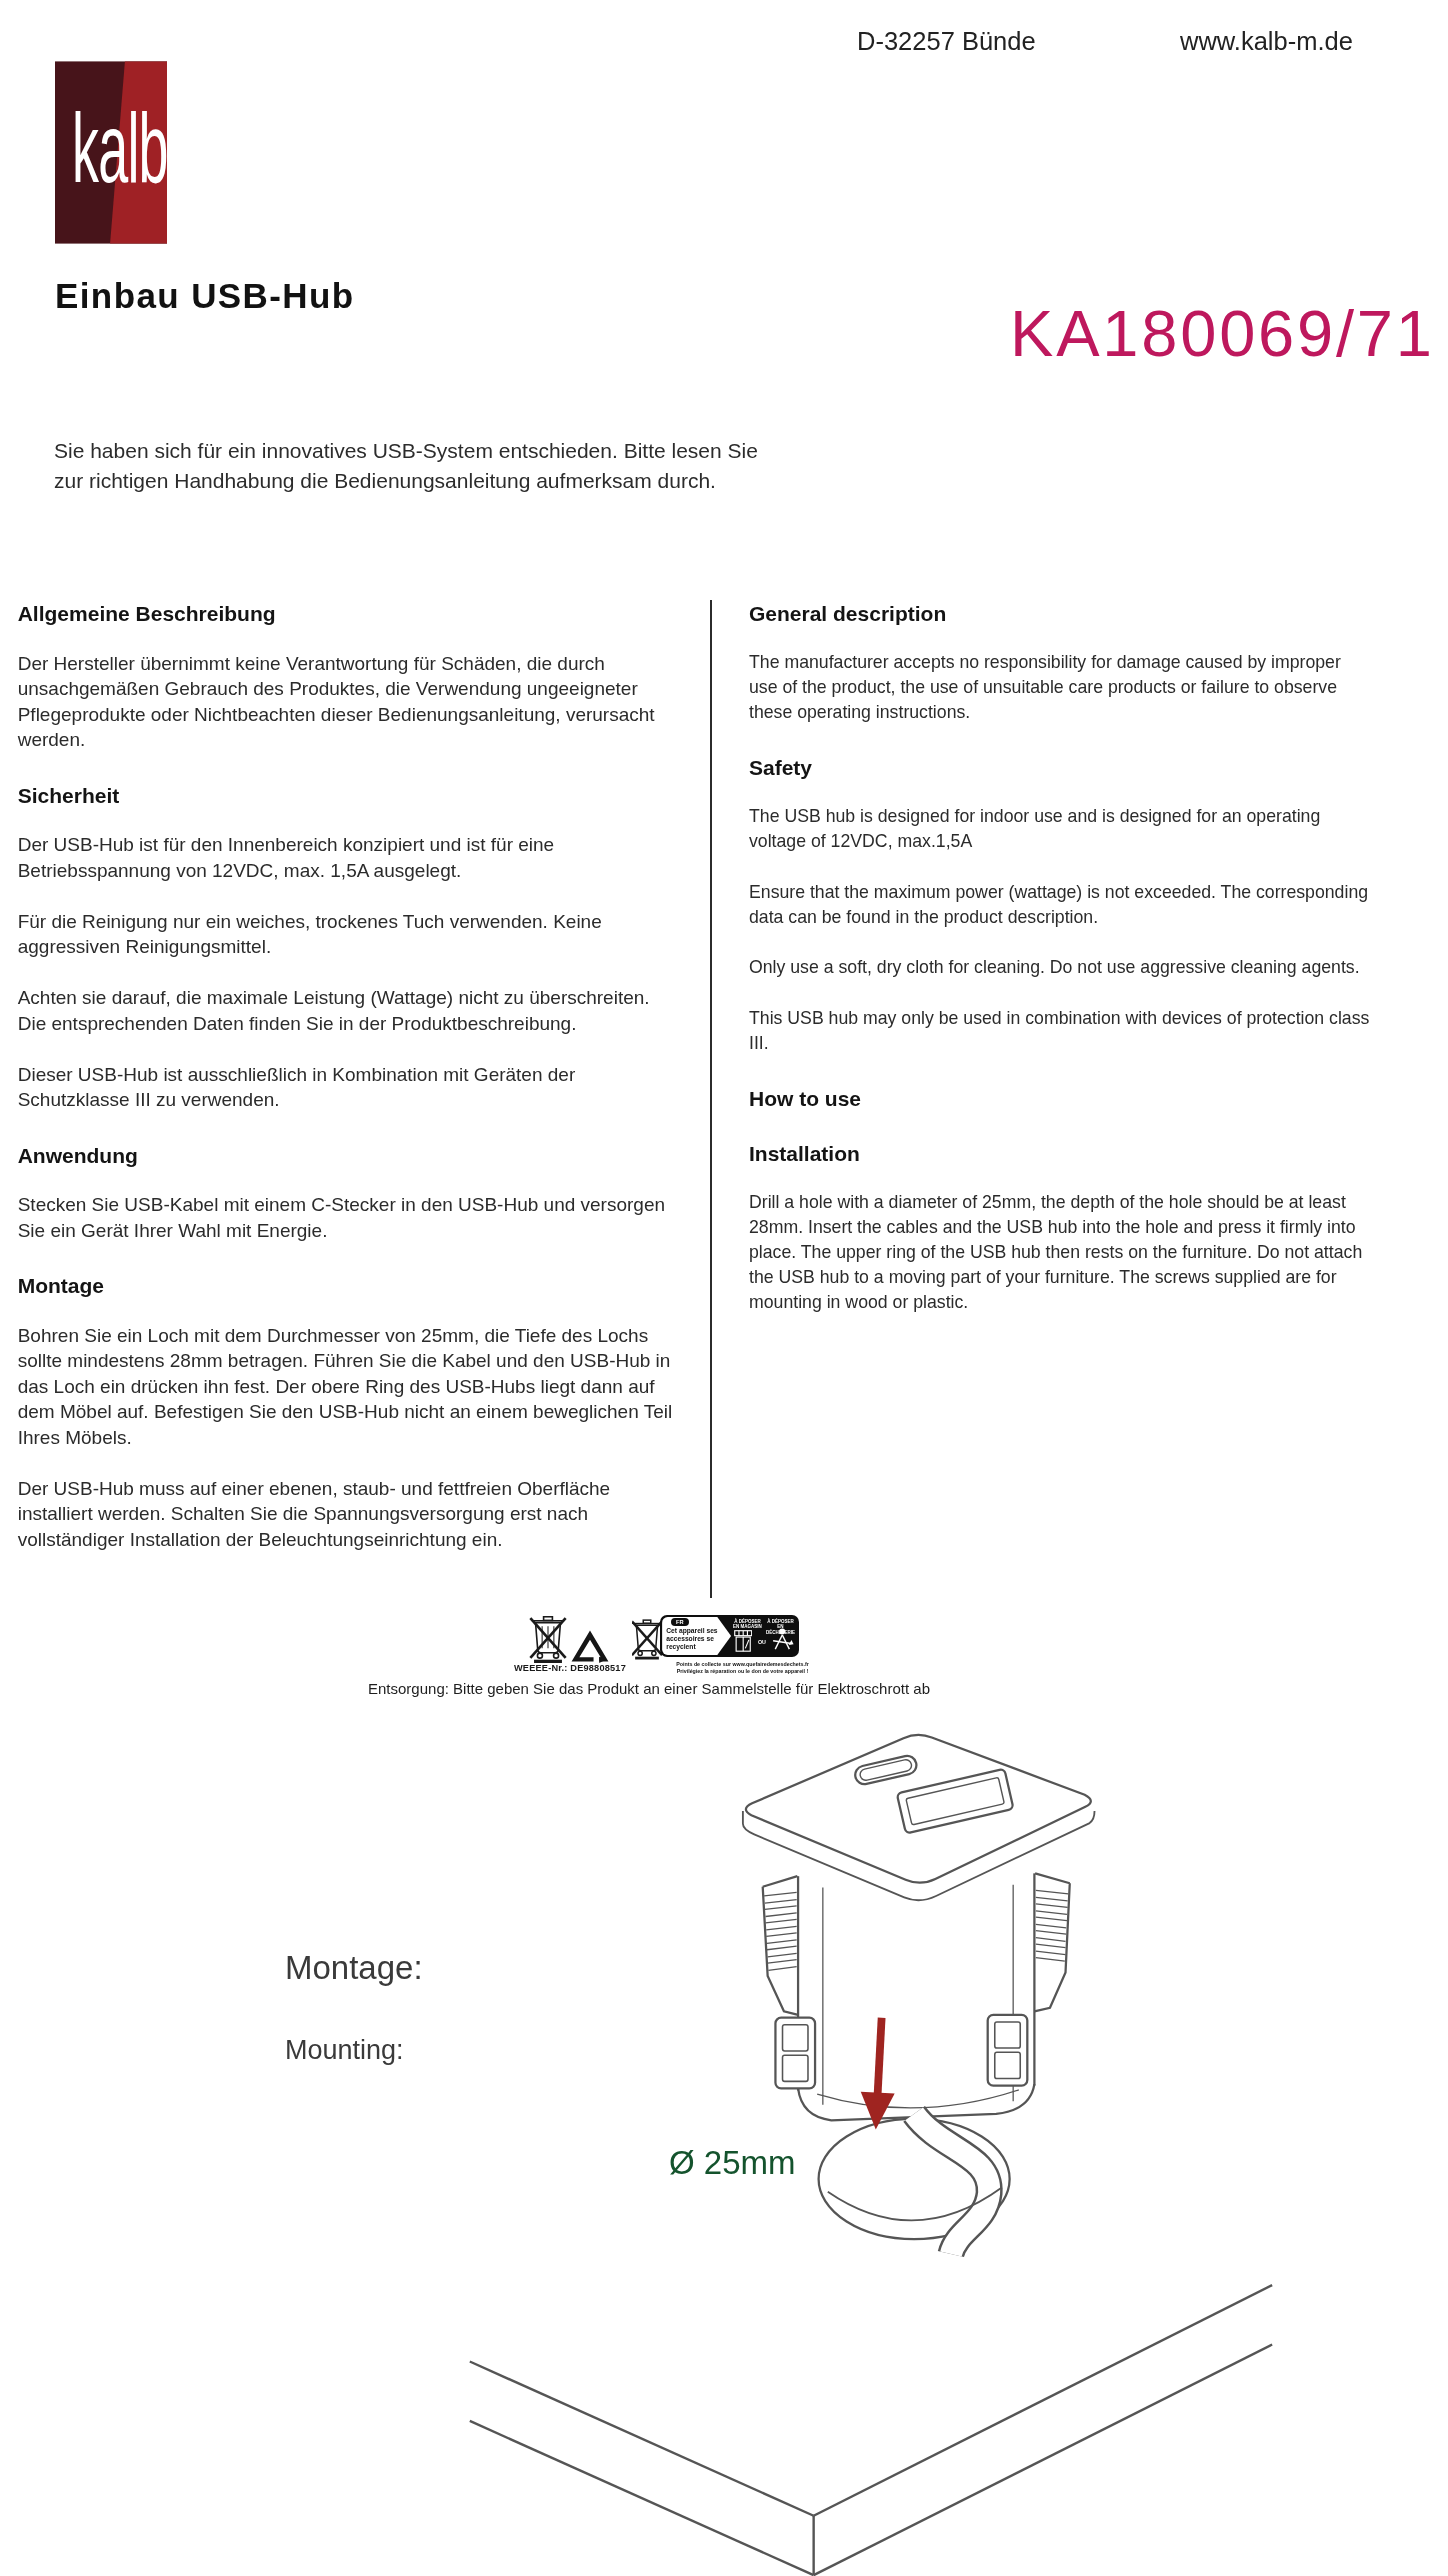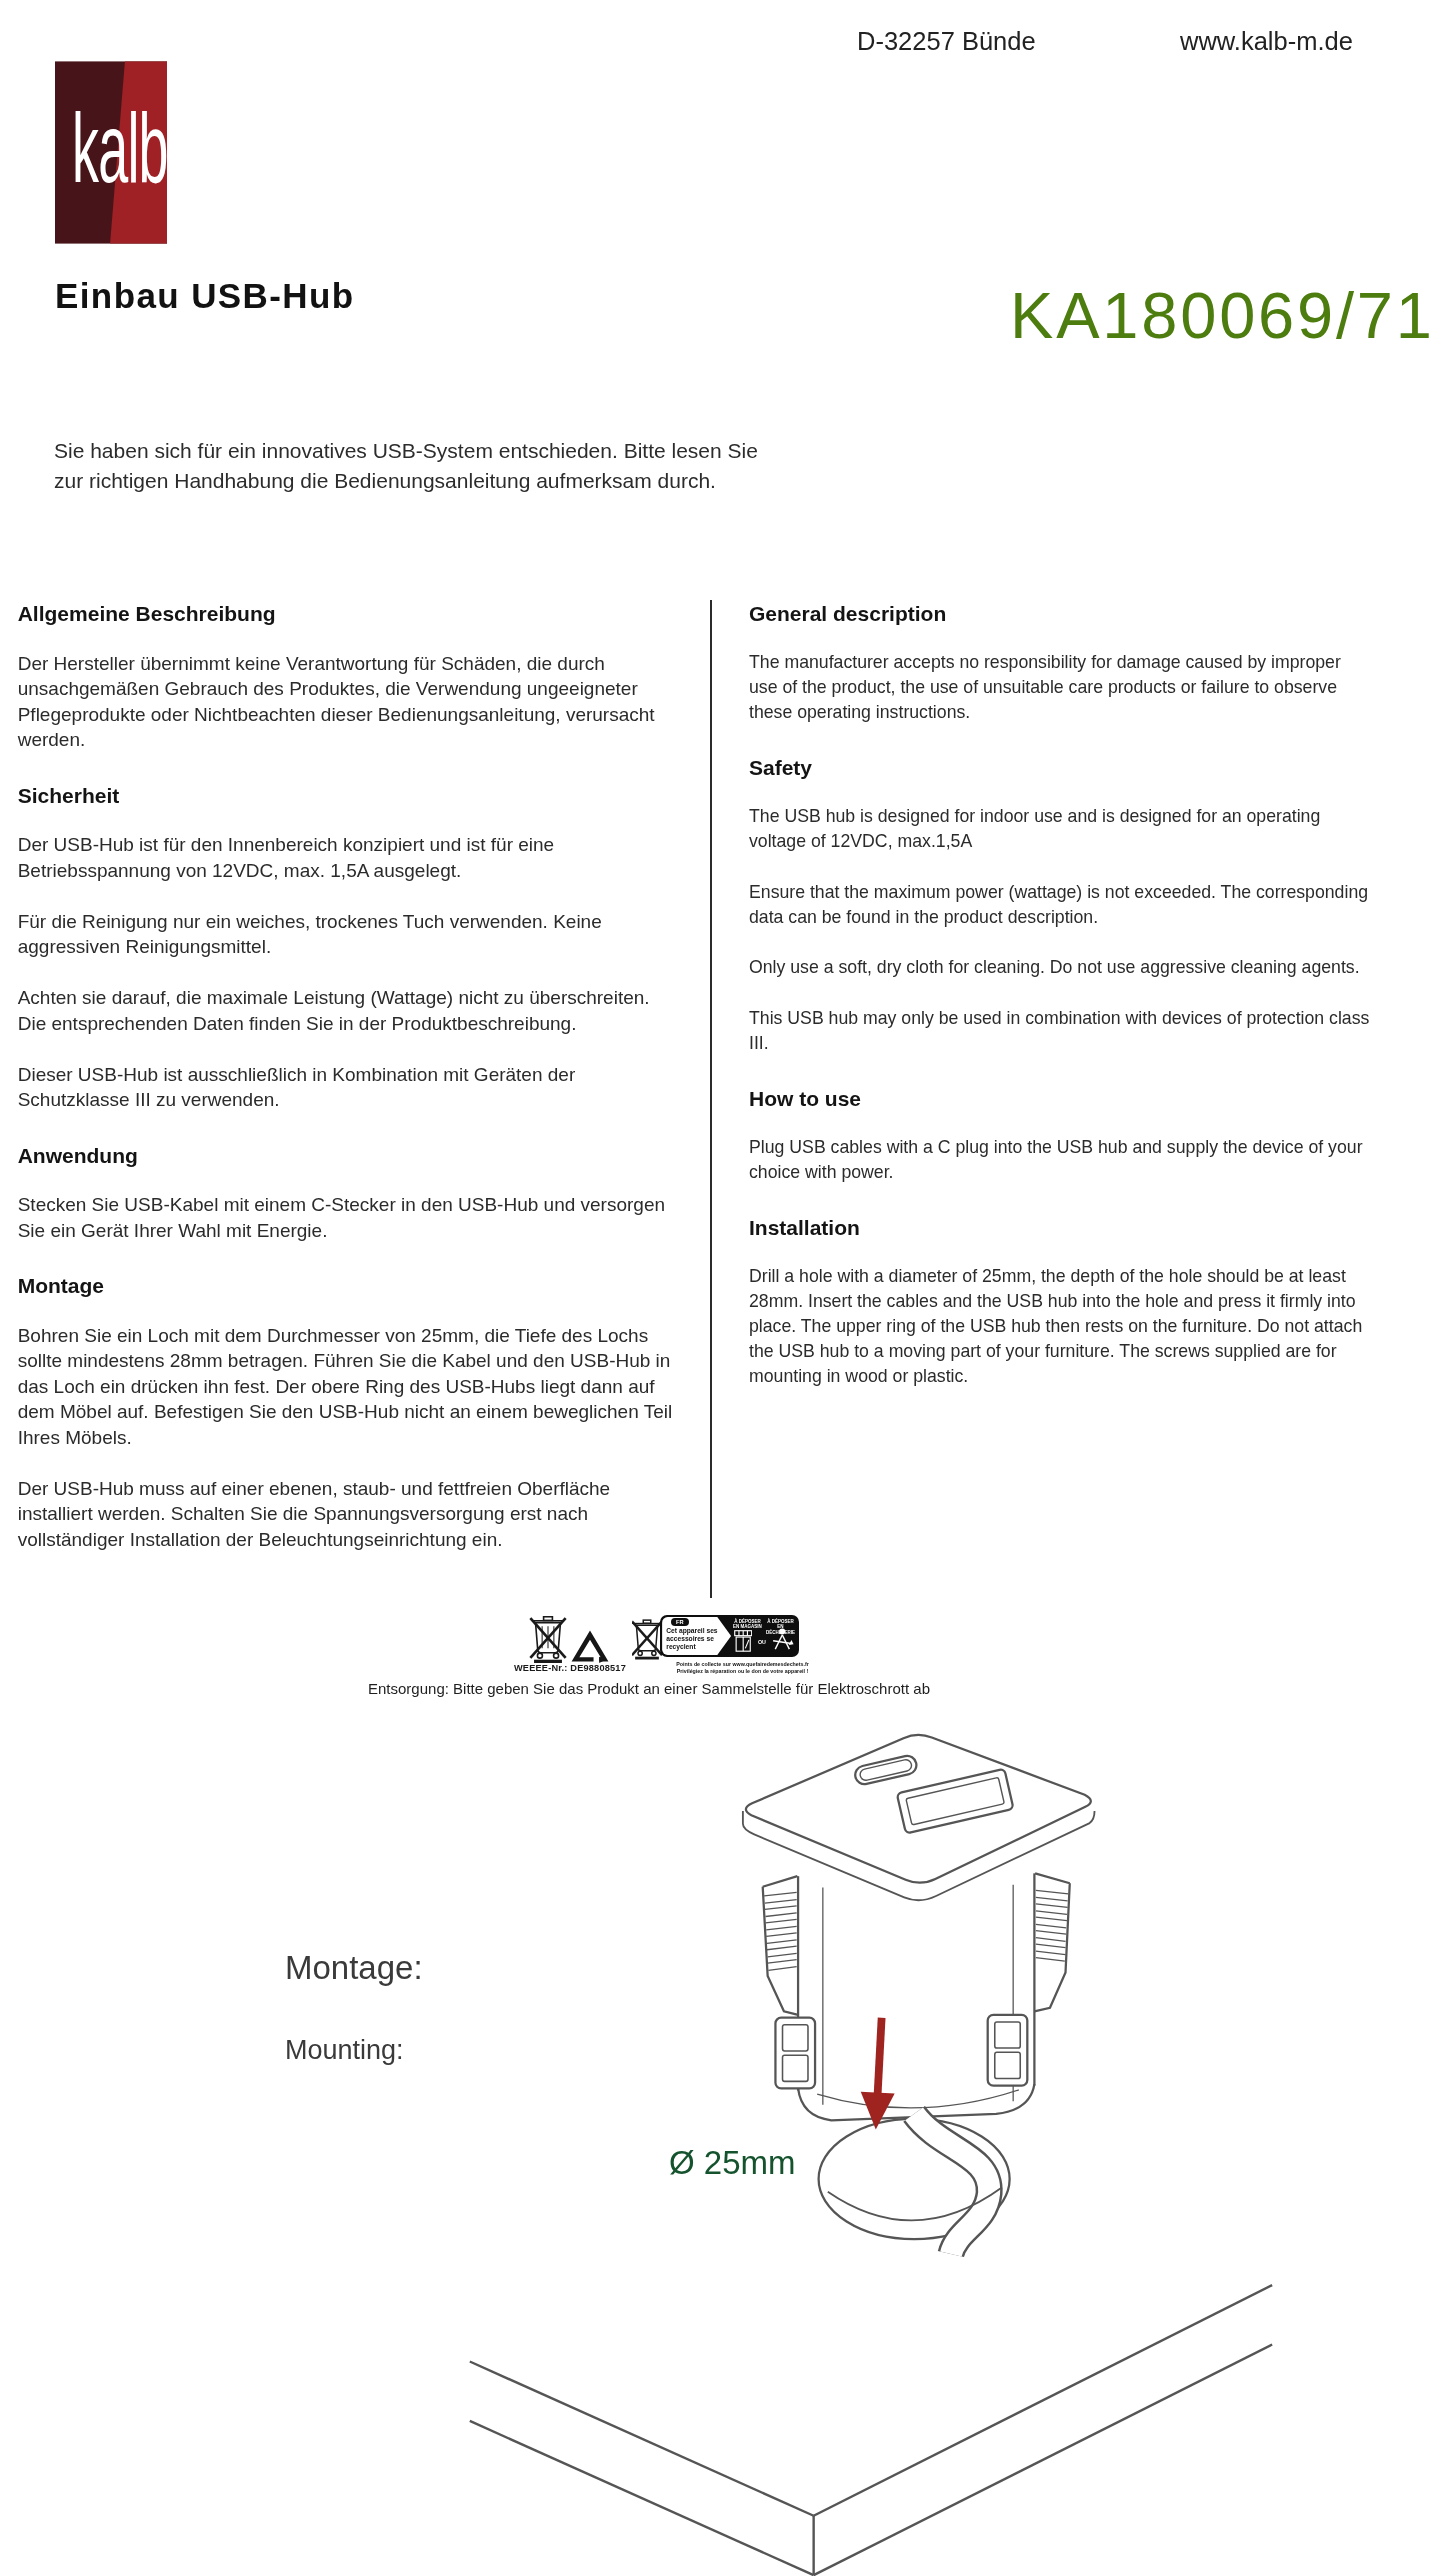--- a/index.html
+++ b/index.html
@@ -15,21 +15,21 @@
   .logo svg{position:absolute; left:0; top:0;}
   .logo-text{
     position:absolute; left:17px; top:50%; transform:translateY(-54%) scaleX(0.55);
     transform-origin:0 50%; color:#ffffff; font-size:98px; letter-spacing:-1.4px;
   }
   .addr{top:27px; font-size:25.5px; color:#222; white-space:nowrap;}
   .addr.a1{left:857px;}
   .addr.a2{left:1180px;}
 
   .product-title{left:55px; top:276px; font-size:35px; font-weight:bold; letter-spacing:1.4px; color:#121212; white-space:nowrap;}
-  .article-no{left:1010px; top:278px; font-size:65px; font-weight:400; letter-spacing:2.8px; color:#4d7c0f; white-space:nowrap;}
+  .article-no{left:1010px; top:296px; font-size:65px; font-weight:400; letter-spacing:2.8px; color:#be185d; white-space:nowrap;}
 
   .intro{left:54px; top:436px; width:707px; font-size:21px; line-height:30px; color:#2c2c2c;}
 
   
   .col{top:601px;}
   .col h3{font-size:21px; font-weight:bold; color:#141414; margin:30px 0 24px 0;}
   .col h3:first-child{margin-top:0;}
   .col p{margin:0 0 25.5px 0;}
   .col-de{left:17.7px; width:658px; font-size:19px; line-height:25.5px;}
   .col-en{left:749px; width:623px; font-size:17.7px; line-height:25px;}
@@ -99,21 +99,20 @@
 
   <div class="abs col col-en">
     <h3>General description</h3>
     <p>The manufacturer accepts no responsibility for damage caused by improper use of the product, the use of unsuitable care products or failure to observe these operating instructions.</p>
     <h3>Safety</h3>
     <p>The USB hub is designed for indoor use and is designed for an operating voltage of 12VDC, max.1,5A</p>
     <p>Ensure that the maximum power (wattage) is not exceeded. The corresponding data can be found in the product description.</p>
     <p>Only use a soft, dry cloth for cleaning. Do not use aggressive cleaning agents.</p>
     <p>This USB hub may only be used in combination with devices of protection class III.</p>
     <h3>How to use</h3>
-    <p>Plug USB cables with a C plug into the USB hub and supply the device of your choice with power.</p>
     <h3>Installation</h3>
     <p>Drill a hole with a diameter of 25mm, the depth of the hole should be at least 28mm. Insert the cables and the USB hub into the hole and press it firmly into place. The upper ring of the USB hub then rests on the furniture. Do not attach the USB hub to a moving part of your furniture. The screws supplied are for mounting in wood or plastic.</p>
   </div>
 
   <svg class="icon-svg" style="left:529px; top:1616px;" width="38" height="47" viewBox="0 0 48 64">
     <g fill="none" stroke="#1a1a1a" stroke-width="2.2">
       <rect x="18" y="1" width="12" height="5"></rect>
       <line x1="2" y1="6.5" x2="46" y2="6.5"></line>
       <path d="M7,9 L41,9 L38,46 Q38,50 34,50 L14,50 Q10,50 10,46 Z"></path>
       <line x1="16" y1="14" x2="16" y2="44" stroke-width="1.4"></line>

